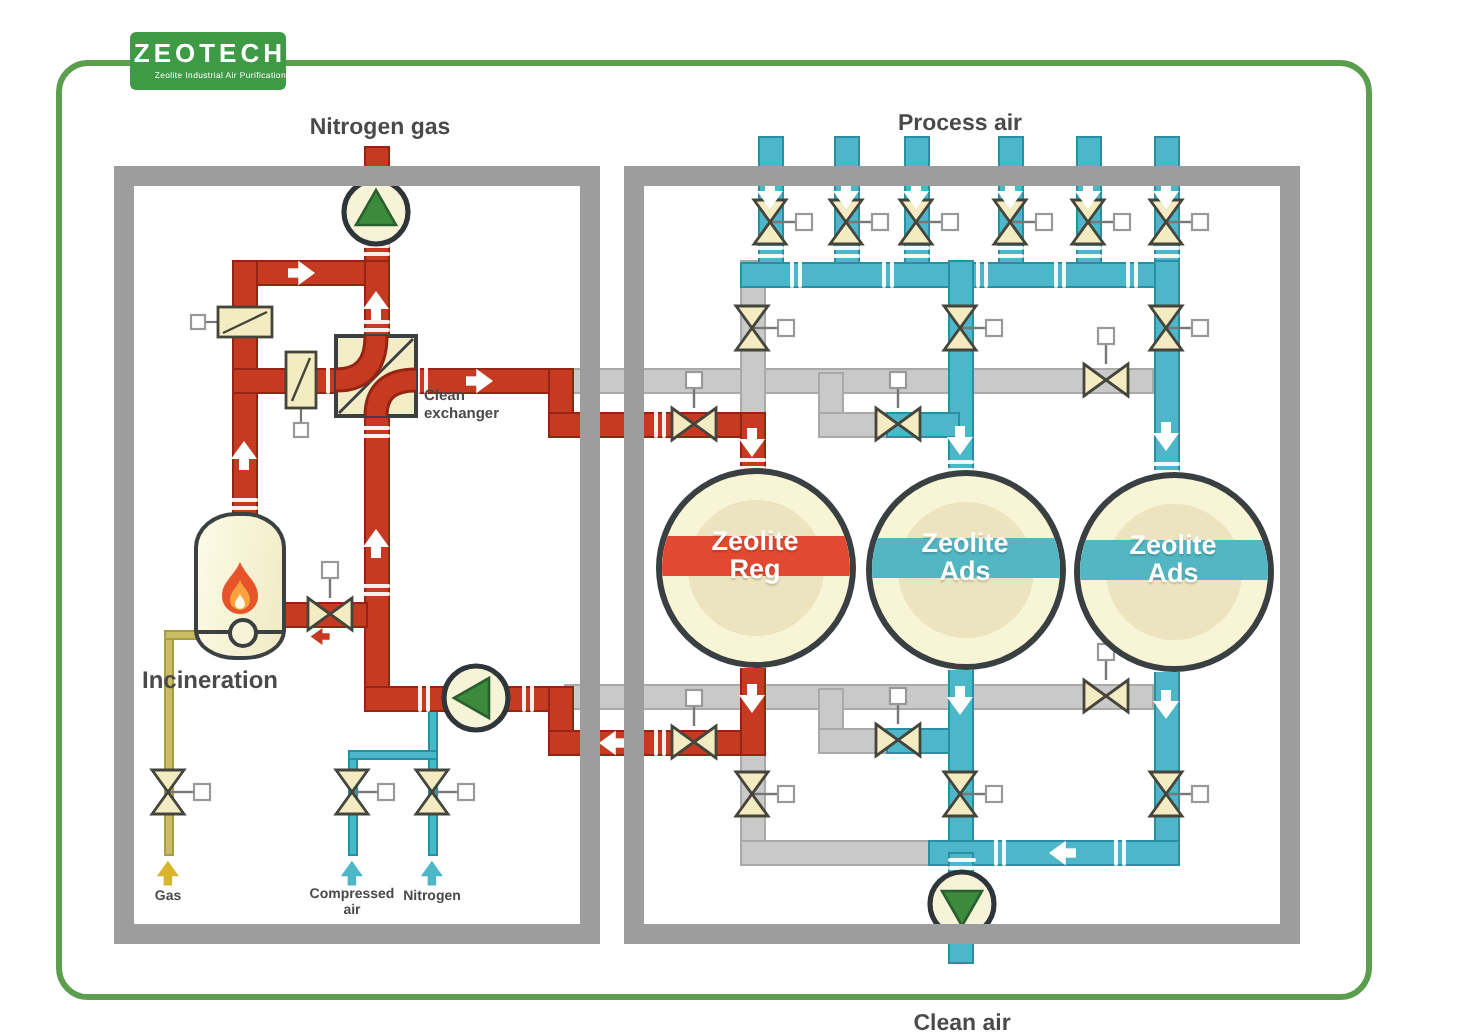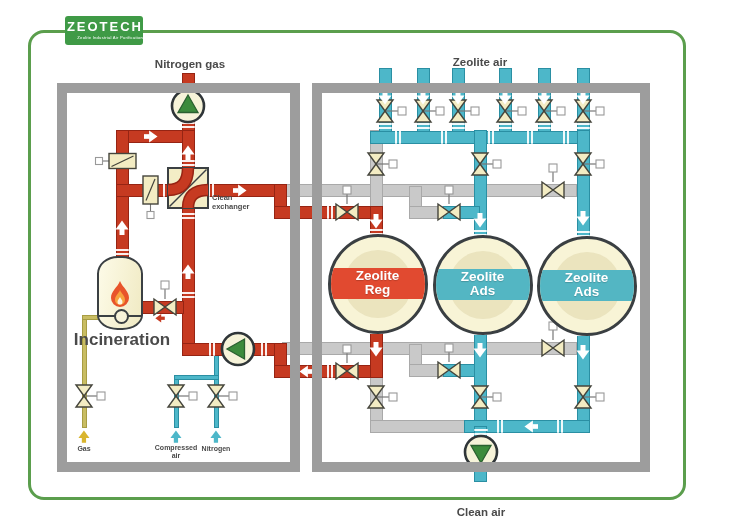--- a/index.html
+++ b/index.html
@@ -24,21 +24,21 @@
   .tick{position:absolute;background:#fff;opacity:.92;z-index:6;border-radius:1px;}
   svg.glyph{position:absolute;z-index:8;overflow:visible;}
   .label{position:absolute;color:var(--label_gray);font-weight:bold;z-index:20;white-space:nowrap;}
   .label.ctr{transform:translate(-50%,-50%);}
   .stream{font-size:11.5px;}
   .small{font-size:7px;text-align:center;line-height:8px;}
   .vessel{position:absolute;width:94px;height:94px;border-radius:50%;border:3px solid #3a3f42;
           background:var(--vessel_cream);overflow:hidden;z-index:10;}
   .vessel .inner{position:absolute;left:13px;top:13px;width:68px;height:68px;border-radius:50%;
           background:rgba(196,180,118,.25);}
-  .vessel .band{position:absolute;left:-3px;top:31px;width:100px;height:31px;display:flex;
+  .vessel .band{position:absolute;left:-3px;top:31px;width:100px;height:20px;display:flex;
           flex-direction:column;align-items:center;justify-content:center;color:#fff;
           font-weight:bold;font-size:13.5px;line-height:14px;text-shadow:0 1px 1px rgba(0,0,0,.18);}
   #incinerator{left:97px;top:256px;width:46px;height:74px;box-sizing:border-box;
           border:2.5px solid #3b4043;border-radius:45% 45% 45% 45% / 24% 24% 20% 20%;
           background:linear-gradient(100deg,#fdfbe8,#f0eac3);z-index:9;}
   #incinerator .floor{position:absolute;left:0;right:0;bottom:11px;height:2px;background:#3b4043;}
   #incinerator .burner{position:absolute;left:50%;bottom:4px;width:11px;height:11px;margin-left:-6.5px;
           border:2px solid #3b4043;border-radius:50%;background:#f7f3d9;}
   #pipework{position:absolute;left:0;top:0;width:730px;height:516px;z-index:0;}
 </style>
@@ -451,23 +451,23 @@
   <svg class="glyph" style="left:166px;top:166px;z-index:7" width="44" height="44" viewBox="0 0 44 44">
     <rect x="2" y="2" width="40" height="40" fill="#f3edc6" stroke="#3b4043" stroke-width="2"></rect>
     <line x1="3.5" y1="40.5" x2="40.5" y2="3.5" stroke="#3b4043" stroke-width="1.4"></line>
     <path d="M2,24 Q22,24 22,2" fill="none" stroke="#962413" stroke-width="12.5"></path>
     <path d="M2,24 Q22,24 22,2" fill="none" stroke="var(--pipe_red)" stroke-width="9.5"></path>
     <path d="M22,42 Q22,24 42,24" fill="none" stroke="#962413" stroke-width="12.5"></path>
     <path d="M22,42 Q22,24 42,24" fill="none" stroke="var(--pipe_red)" stroke-width="9.5"></path>
   </svg>
 
   <div class="label ctr stream" style="left:190px;top:64px">Nitrogen gas</div>
-  <div class="label ctr stream" style="left:480px;top:62px">Zeolite air</div>
+  <div class="label ctr stream" style="left:480px;top:62px">Process air</div>
   <div class="label ctr stream" style="left:481px;top:512px">Clean air</div>
-  <div class="label ctr" style="left:122px;top:340px;font-size:17px">Incineration</div>
+  <div class="label ctr" style="left:105px;top:340px;font-size:12px">Incineration</div>
   <div class="label" style="left:212px;top:193px;font-size:7.5px;line-height:9px">
     <span style="display:block">Clean</span>
     <span style="display:block">exchanger</span>
   </div>
   <div class="label ctr small" style="left:84px;top:449px">Gas</div>
   <div class="label ctr small" style="left:176px;top:452px">
     <span style="display:block">Compressed</span>
     <span style="display:block">air</span>
   </div>
   <div class="label ctr small" style="left:216px;top:449px">Nitrogen</div>

